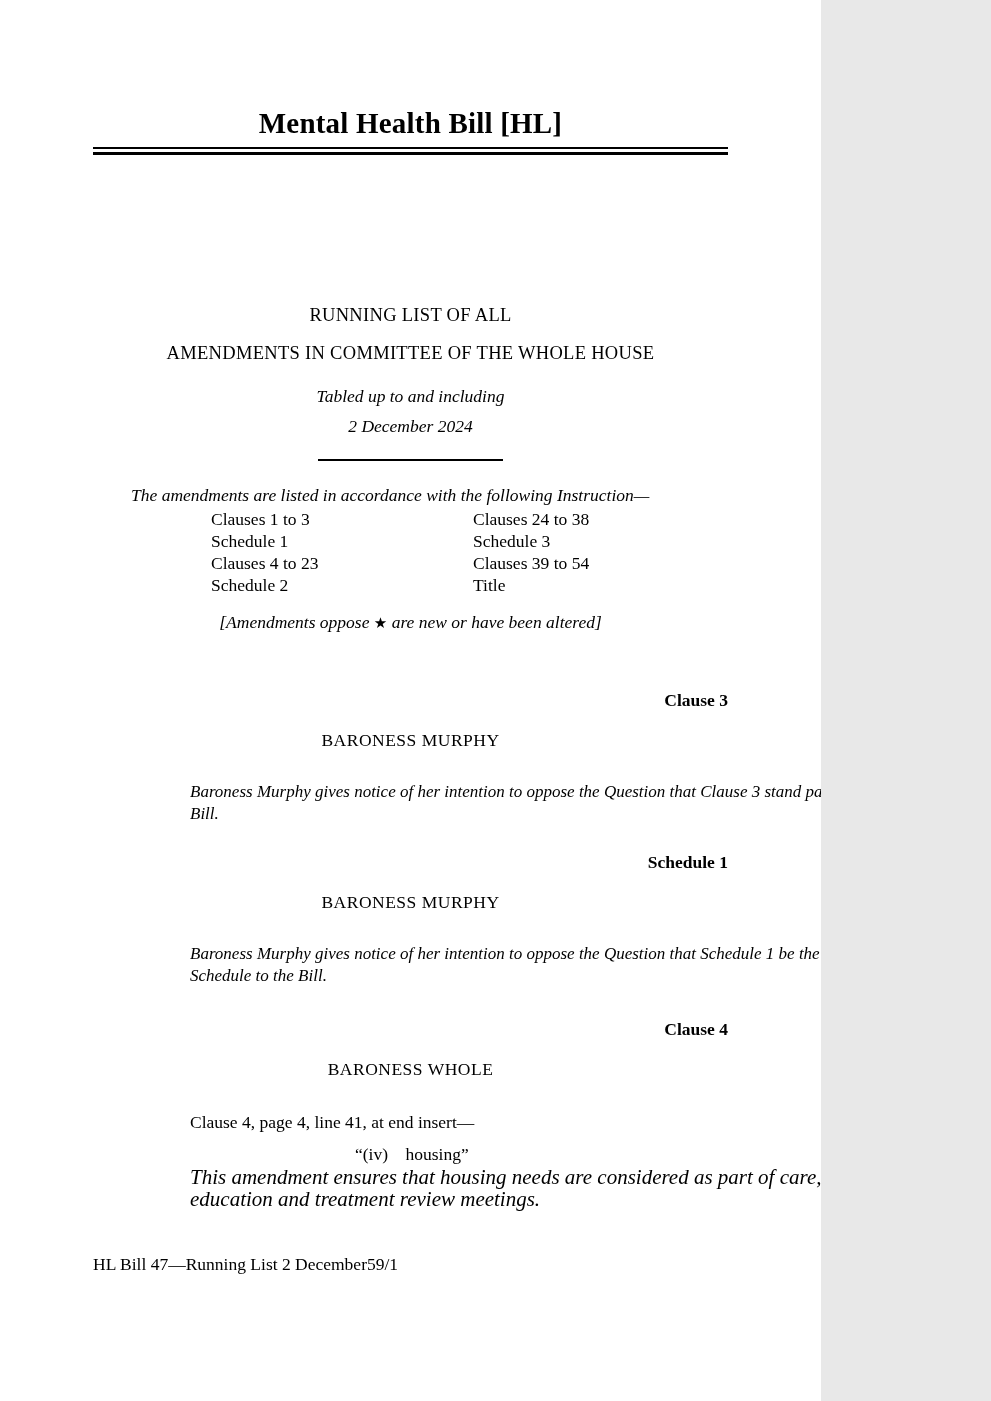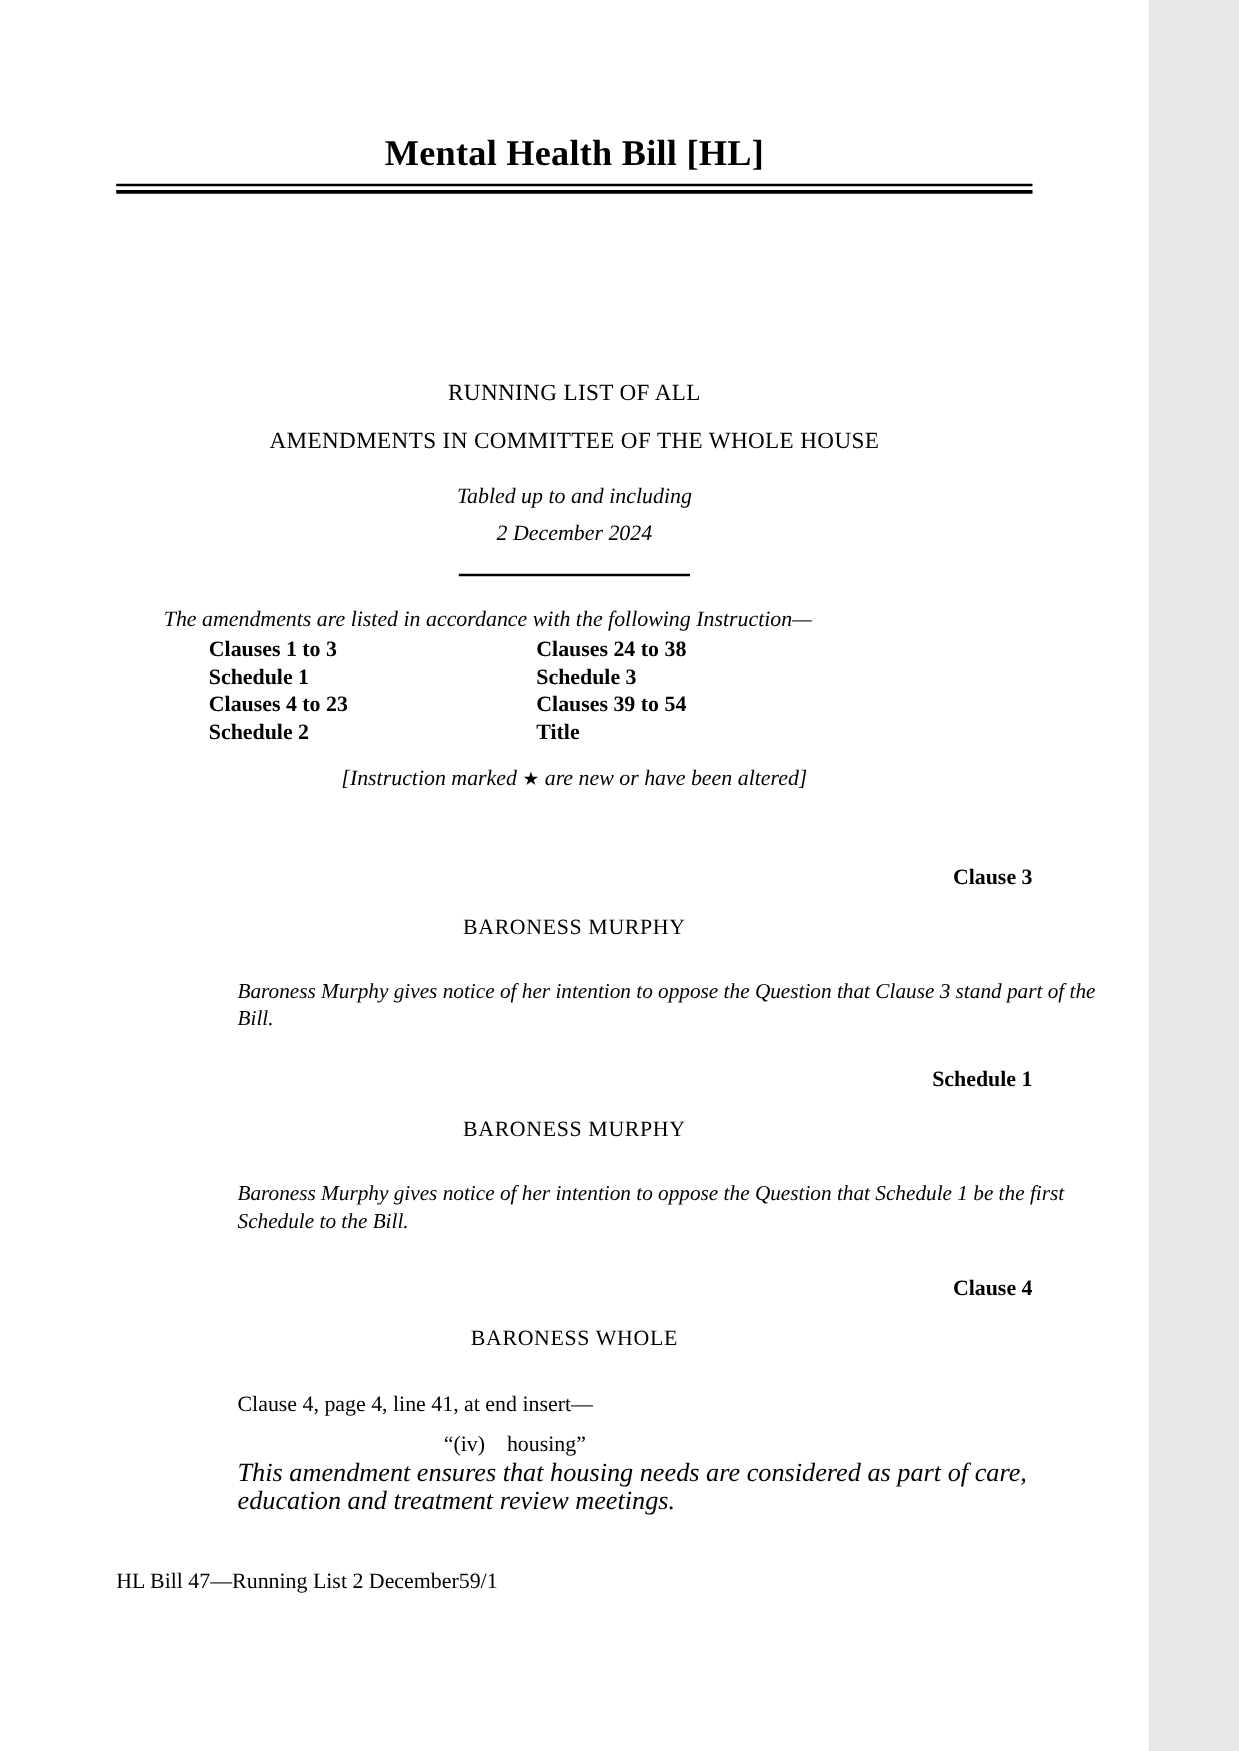--- a/index.html
+++ b/index.html
@@ -2,21 +2,21 @@
 <html><head>
 <meta charset="utf-8">
 <style>
   html, body {
     margin: 0;
     padding: 0;
     background: #e8e8e8;
   }
   .page {
     position: relative;
-    width: 919px;
+    width: 821px;
     height: 1401px;
     background: #ffffff;
     color: #000000;
     font-family: "Liberation Serif", "DejaVu Serif", serif;
     box-sizing: border-box;
     padding: 0 93px;
     overflow: hidden;
   }
   .title {
     margin-top: 106px;
@@ -55,25 +55,24 @@
   }
   .intro {
     margin-top: 24px;
     margin-left: 38px;
     font-style: italic;
     font-size: 17.5px;
     line-height: 20px;
   }
   .cols {
     margin-top: 3px;
-    margin-left: 74px;
+    margin-left: 118px;
     display: flex;
     font-size: 17.5px;
     line-height: 22px;
-    font-weight: bold;
   }
   .col1 { width: 262px; }
   .marked-note {
     margin-top: 16px;
     text-align: center;
     font-size: 17.5px;
     line-height: 20px;
   }
   .marked-note .it { font-style: italic; }
   .marked-note .star { font-style: normal; font-size: 15px; }
@@ -167,21 +166,21 @@
       <div>Schedule 2</div>
     </div>
     <div class="col2">
       <div>Clauses 24 to 38</div>
       <div>Schedule 3</div>
       <div>Clauses 39 to 54</div>
       <div>Title</div>
     </div>
   </div>
 
-  <div class="marked-note"><span class="it">[Instruction marked </span><span class="star">★</span><span class="it"> are new or have been altered]</span></div>
+  <div class="marked-note"><span class="it">[Amendments oppose </span><span class="star">★</span><span class="it"> are new or have been altered]</span></div>
 
   <div>
     <div class="sec-heading sh1">Clause 3</div>
     <div class="member">BARONESS MURPHY</div>
     <div class="notice">Baroness Murphy gives notice of her intention to oppose the Question that Clause 3 stand part of the Bill.</div>
   </div>
 
   <div>
     <div class="sec-heading sh2">Schedule 1</div>
     <div class="member">BARONESS MURPHY</div>

